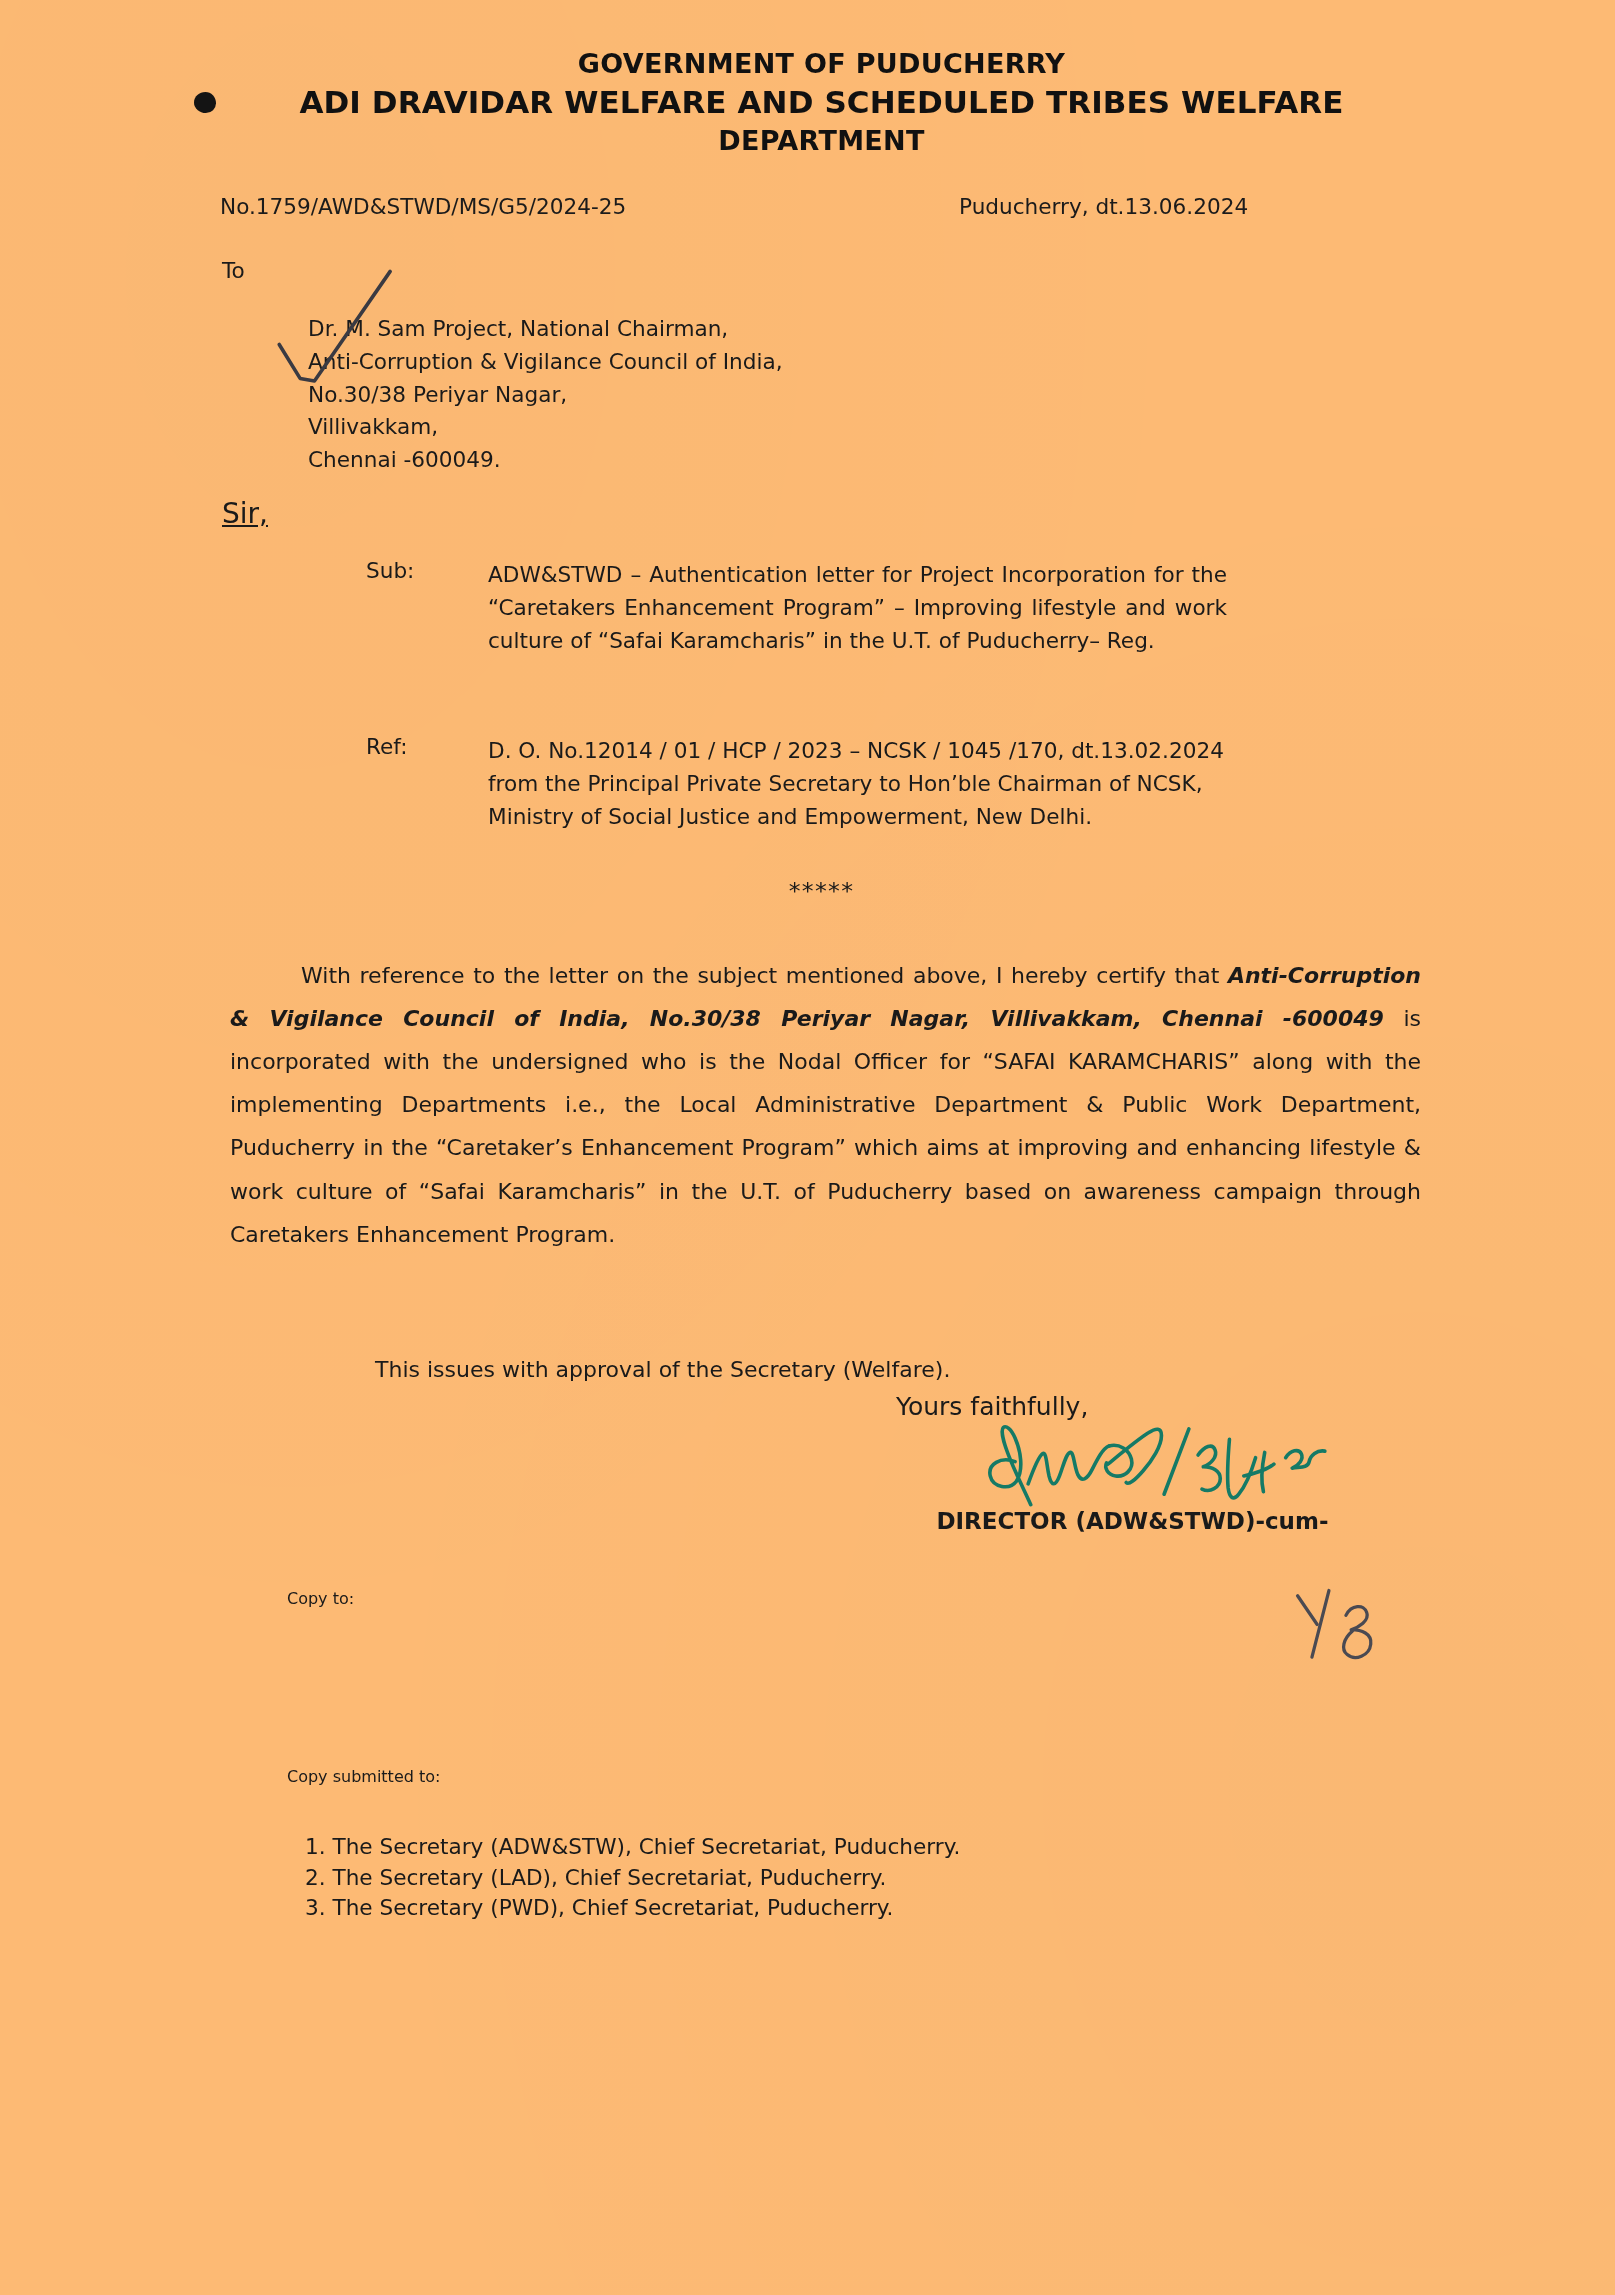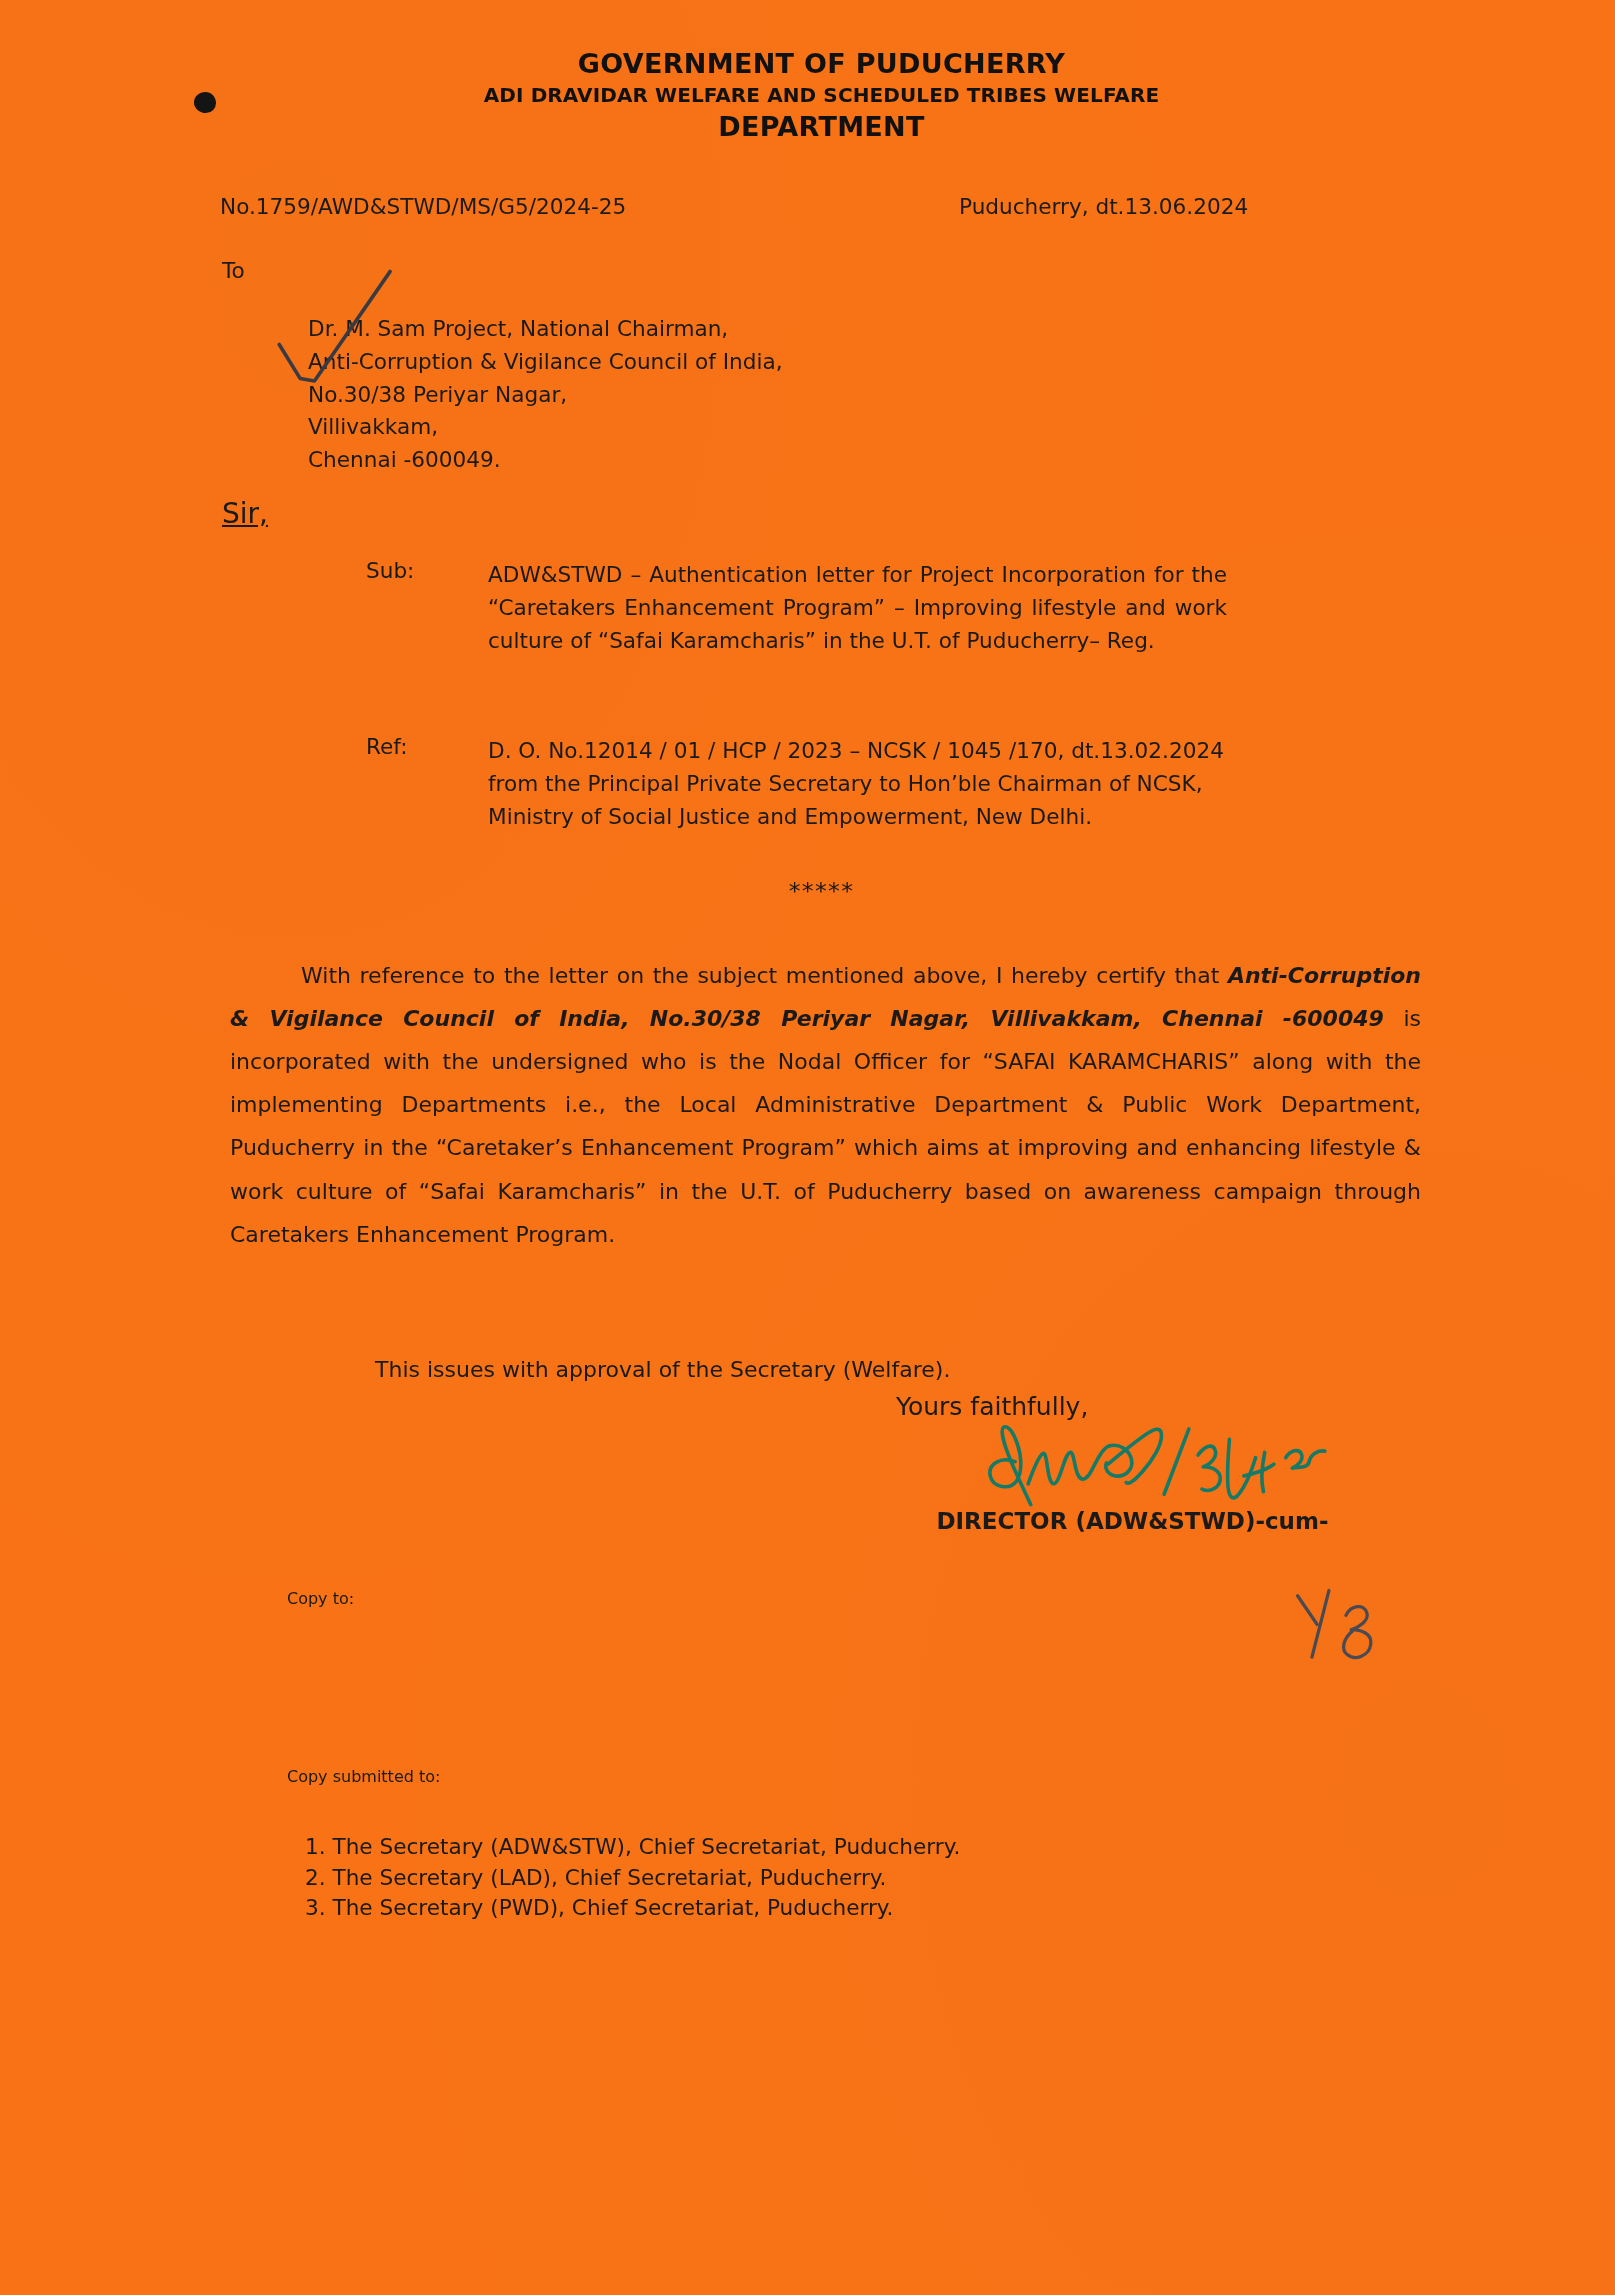--- a/index.html
+++ b/index.html
@@ -9,21 +9,21 @@
   }
   body {
     font-family: "DejaVu Sans", sans-serif;
     color: #1a1a1a;
   }
 
   .page {
     position: relative;
     width: 1616px;
     height: 2295px;
-    background: #f97316;
+    background: #fdba74;
     overflow: hidden;
     box-sizing: border-box;
     padding-left: 32px;
   }
 
   
   .scan-tint {
     position: absolute;
     inset: 0;
     background:
@@ -49,21 +49,21 @@
     text-align: center;
   }
   .lh-line {
     font-weight: bold;
     font-size: 27px;
     letter-spacing: 0.3px;
     line-height: 1.33;
     color: #111111;
   }
   .lh-line.wide {
-    font-size: 20px;
+    font-size: 31px;
     letter-spacing: 0.1px;
   }
 
   .ink-blob {
     position: absolute;
     left: 194px;
     top: 92px;
     width: 22px;
     height: 21px;
     background: #141414;

